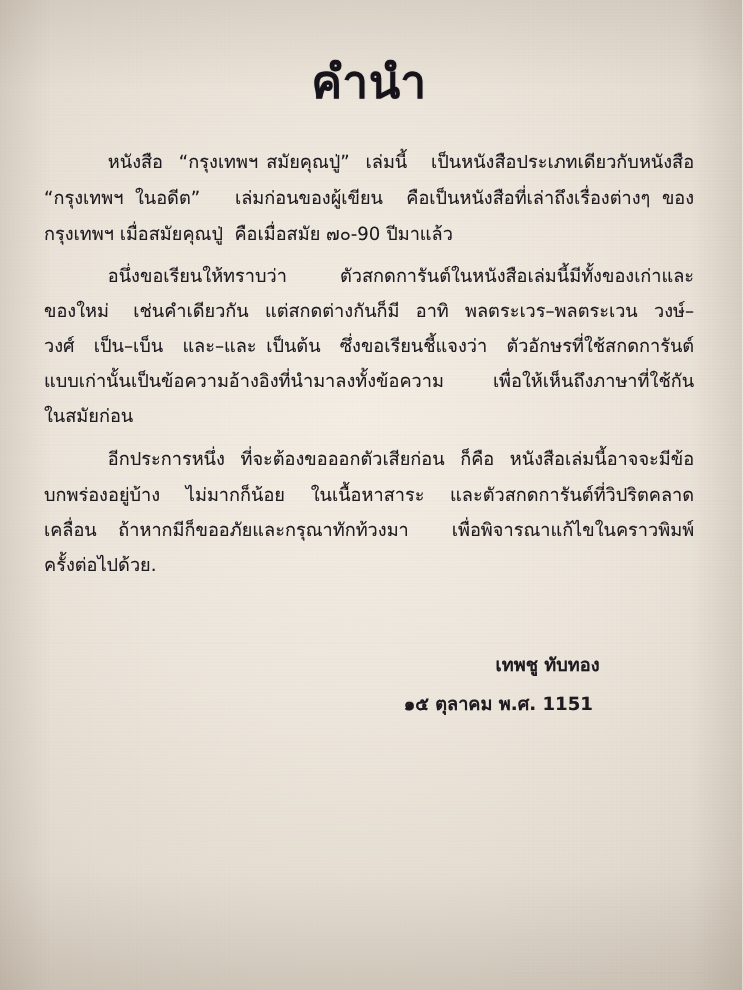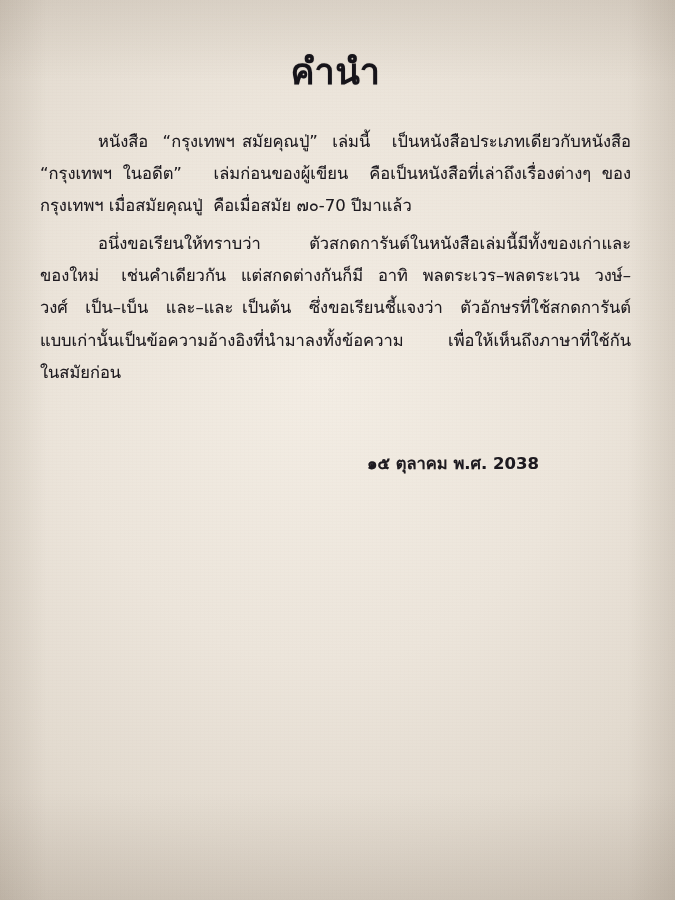--- a/index.html
+++ b/index.html
@@ -40,21 +40,21 @@
       repeating-linear-gradient(90deg, rgba(150,135,115,0.04) 0px, rgba(150,135,115,0.04) 1px, rgba(255,255,255,0) 1px, rgba(255,255,255,0) 4px);
   }
   .content {
     position: relative;
     padding: 46px 44px 0 40px;
     z-index: 2;
   }
   .doc-title {
     text-align: center;
     font-family: "DejaVu Sans", sans-serif;
-    font-size: 36px;
+    font-size: 42px;
     font-weight: bold;
     color: #16141a;
     letter-spacing: 0.5px;
     margin: 6px 0 34px 0;
     line-height: 1.1;
     text-shadow: 0 0 1px rgba(30,25,20,0.25);
   }
   .para {
     font-family: "DejaVu Sans", sans-serif;
     font-size: 16.5px;
@@ -93,21 +93,23 @@
 <body>
 
 <div class="page">
   <div class="vignette"></div>
   <div class="grain"></div>
 
   <div class="content">
 
     <h1 class="doc-title">คำนำ</h1>
 
-    <p class="para">หนังสือ  “กรุงเทพฯ สมัยคุณปู่”  เล่มนี้   เป็นหนังสือประเภทเดียวกับหนังสือ   “กรุงเทพฯ ในอดีต”   เล่มก่อนของผู้เขียน  คือเป็นหนังสือที่เล่าถึงเรื่องต่างๆ ของกรุงเทพฯ เมื่อสมัยคุณปู่  คือเมื่อสมัย ๗๐-70 ปีมาแล้ว</p>
+    <p class="para">หนังสือ  “กรุงเทพฯ สมัยคุณปู่”  เล่มนี้   เป็นหนังสือประเภทเดียวกับหนังสือ   “กรุงเทพฯ ในอดีต”   เล่มก่อนของผู้เขียน  คือเป็นหนังสือที่เล่าถึงเรื่องต่างๆ ของกรุงเทพฯ เมื่อสมัยคุณปู่  คือเมื่อสมัย ๗๐-90 ปีมาแล้ว</p>
     <p class="para">อนึ่งขอเรียนให้ทราบว่า    ตัวสกดการันต์ในหนังสือเล่มนี้มีทั้งของเก่าและของใหม่   เช่นคำเดียวกัน  แต่สกดต่างกันก็มี  อาทิ  พลตระเวร–พลตระเวน  วงษ์–วงศ์  เป็น–เบ็น  และ–และ เป็นต้น  ซึ่งขอเรียนชี้แจงว่า  ตัวอักษรที่ใช้สกดการันต์แบบเก่านั้นเป็นข้อความอ้างอิงที่นำมาลงทั้งข้อความ     เพื่อให้เห็นถึงภาษาที่ใช้กันในสมัยก่อน</p>
+    <p class="para last-block">อีกประการหนึ่ง  ที่จะต้องขอออกตัวเสียก่อน  ก็คือ  หนังสือเล่มนี้อาจจะมีข้อบกพร่องอยู่บ้าง  ไม่มากก็น้อย  ในเนื้อหาสาระ  และตัวสกดการันต์ที่วิปริตคลาดเคลื่อน  ถ้าหากมีก็ขออภัยและกรุณาทักท้วงมา    เพื่อพิจารณาแก้ไขในคราวพิมพ์ครั้งต่อไปด้วย.</p>
 
     <div class="signature">
-      <span class="sig-date">๑๕  ตุลาคม  พ.ศ. 2038</span>
+      <span class="sig-name">เทพชู  ทับทอง</span>
+      <span class="sig-date">๑๕  ตุลาคม  พ.ศ. 1151</span>
     </div>
 
   </div>
 </div>
 
 </body></html>

